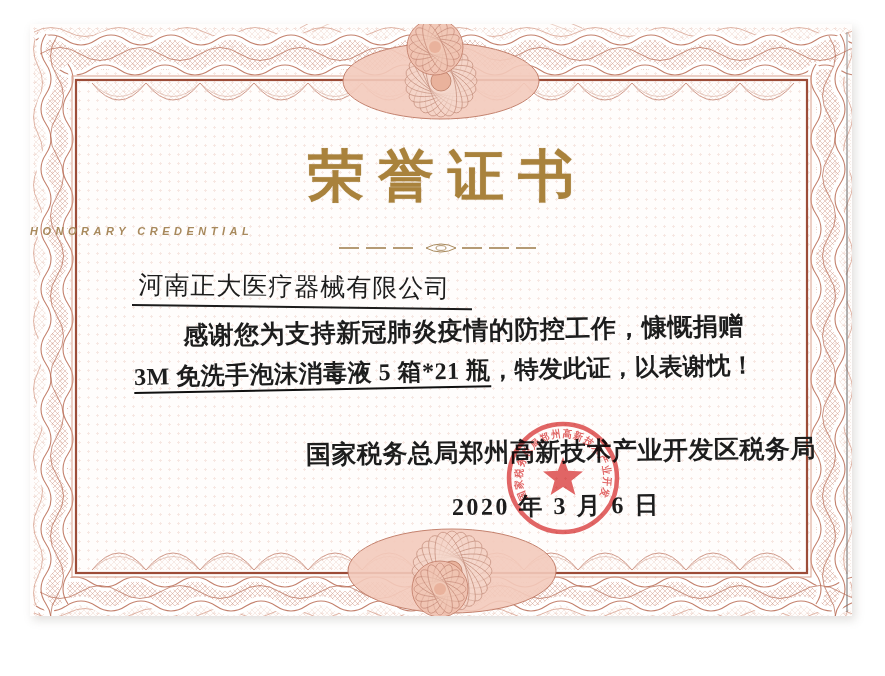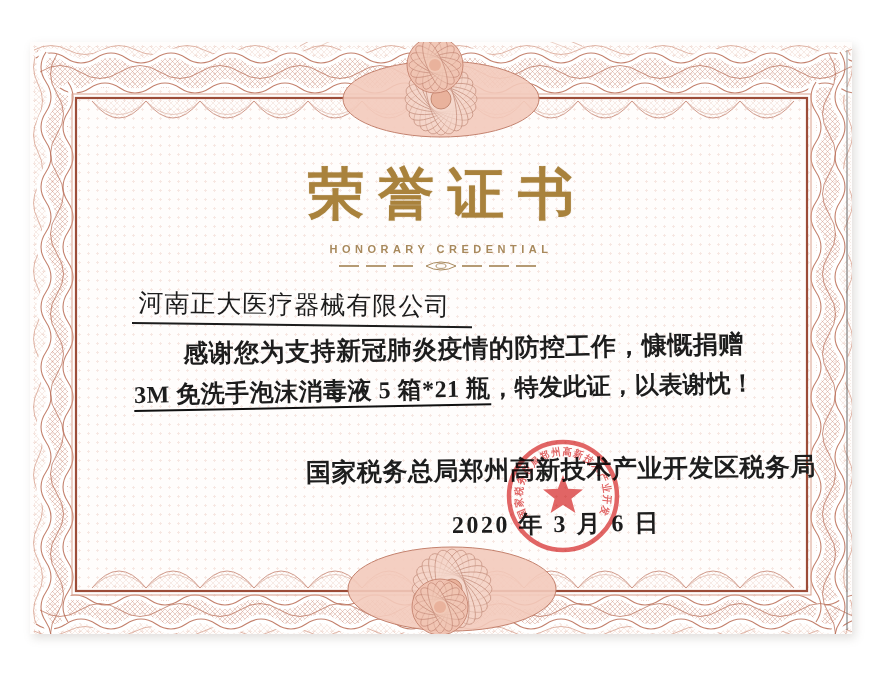--- a/index.html
+++ b/index.html
@@ -2,42 +2,42 @@
 <html><head>
 <meta charset="utf-8">
 <style>
   html,body{margin:0;padding:0;}
   body{
     width:885px;height:676px;background:#ffffff;overflow:hidden;
     font-family:"Liberation Serif","DejaVu Serif",serif;
   }
   .photo{position:relative;width:885px;height:676px;background:#ffffff;}
   .cert{
-    position:absolute;left:30px;top:42px;width:822px;height:592px;
+    position:absolute;left:30px;top:24px;width:822px;height:592px;
     background:#fffdfc;box-shadow:3px 4px 9px rgba(120,108,102,.22);
   }
   .cert::before{
     content:"";position:absolute;inset:0;pointer-events:none;
     background-image:radial-gradient(rgba(233,196,186,0.38) 1px, rgba(0,0,0,0) 1.3px);
     background-size:9px 9px;
   }
   .border-svg{position:absolute;left:-30px;top:-38px;width:885px;height:676px;pointer-events:none;}
   .petals{fill:#f7d9cd;fill-opacity:.35;stroke:#c48f7d;stroke-width:.7;}
   .petals-small{fill:#f2c9b8;fill-opacity:.45;stroke:#c08270;stroke-width:.6;}
 
   .title{
     position:absolute;left:0;right:0;top:120px;text-align:center;
     font-size:56px;line-height:64px;font-weight:700;color:#a9823c;
     letter-spacing:14px;padding-left:14px;white-space:nowrap;
     text-shadow:0 0 1px rgba(150,112,48,.55);
   }
   .subtitle{
-    position:absolute;left:0;right:0;top:201px;text-align:center;
+    position:absolute;left:0;right:0;top:201px;
     font-family:"Liberation Sans","DejaVu Sans",sans-serif;
-    font-size:11px;font-weight:600;letter-spacing:4.5px;color:#a8895c;white-space:nowrap;
+    font-size:11px;font-weight:600;letter-spacing:4.5px;color:#a8895c;white-space:nowrap;font-style:italic;
   }
   .divider{
     position:absolute;top:219px;left:calc(50% - 102px);width:204px;height:10px;
     display:flex;align-items:center;gap:5px;
   }
   .divider .dash{
     flex:1;height:1.5px;
     background:repeating-linear-gradient(90deg,#a8895c 0 20px,rgba(0,0,0,0) 20px 27px);
     opacity:.85;
   }

